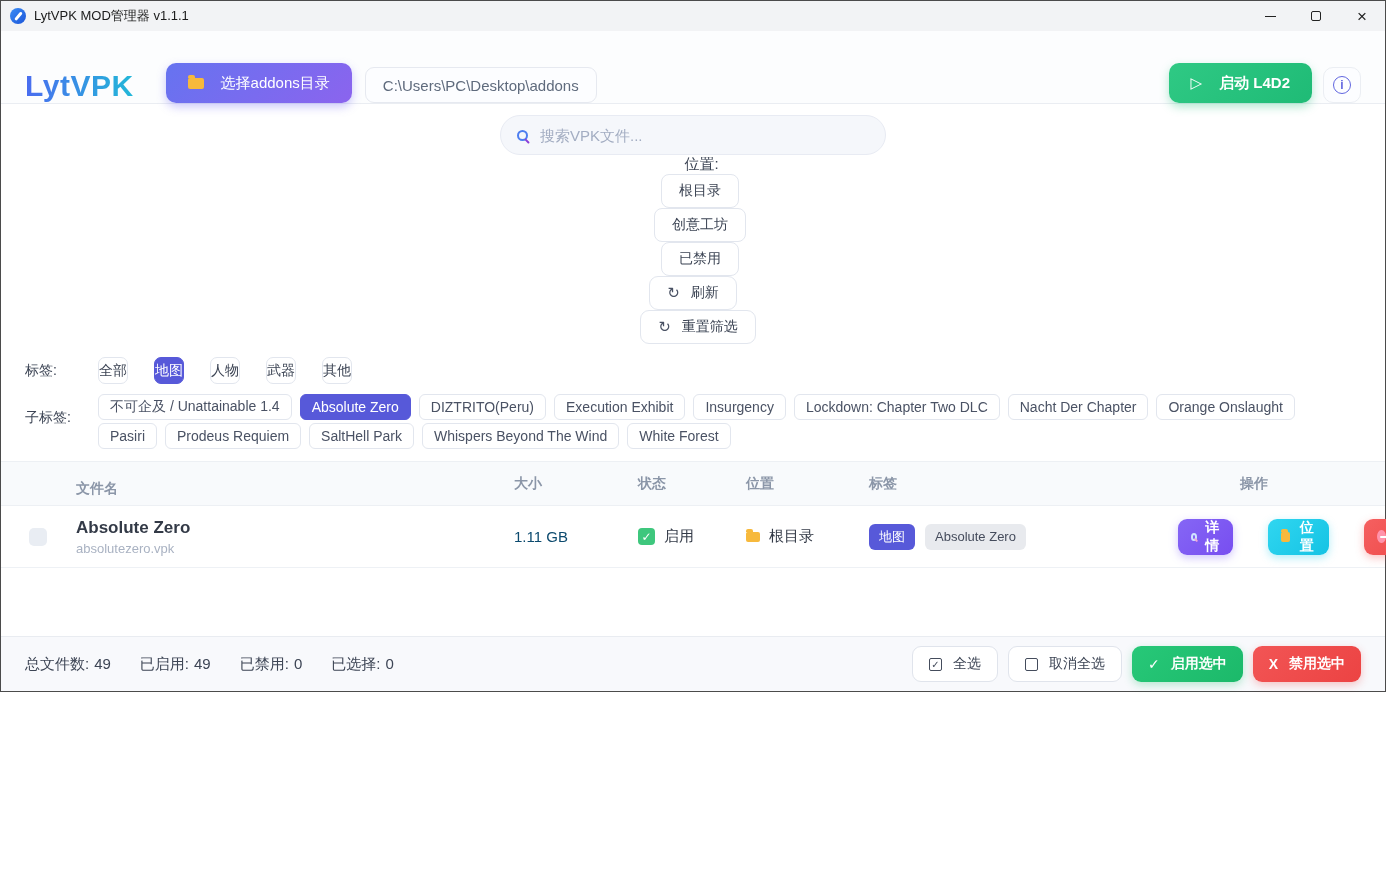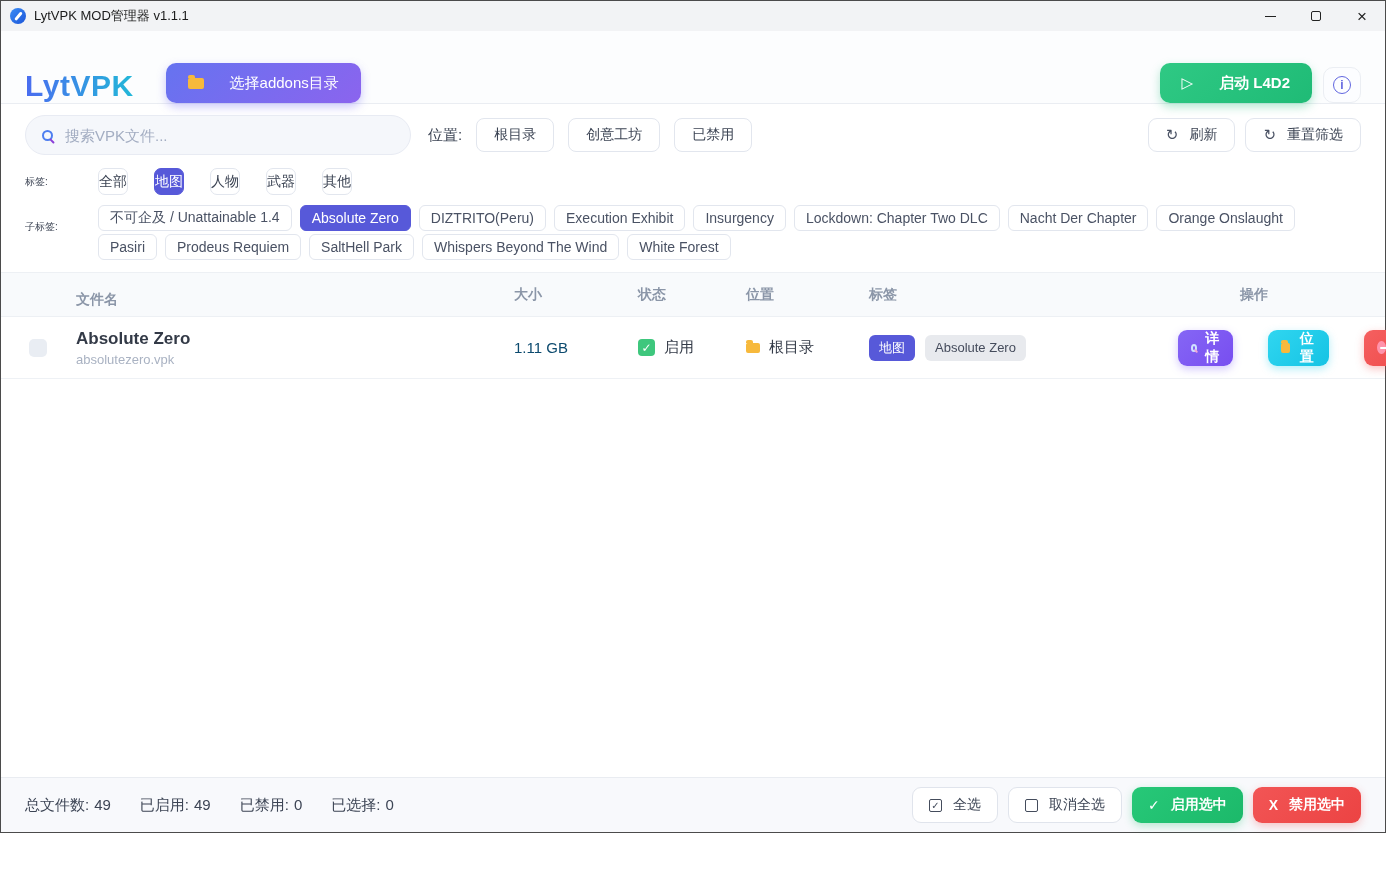--- a/index.html
+++ b/index.html
@@ -1,63 +1,63 @@
 <!DOCTYPE html>
 <html><head>
 <meta charset="utf-8">
 <style>
   * { margin:0; padding:0; box-sizing:border-box; }
   html,body { width:1386px; height:893px; overflow:hidden; }
   body { font-family:"Liberation Sans","DejaVu Sans",sans-serif; background:#fff; }
-  .window { width:1386px; height:833px; display:flex; flex-direction:column; border:1px solid #4b4b4b; background:#fff; }
+  .window { width:1386px; height:692px; display:flex; flex-direction:column; border:1px solid #4b4b4b; background:#fff; }
 
   
   .titlebar { height:30px; background:#f2f3f5; display:flex; align-items:center; flex:0 0 auto; }
   .app-icon { width:16px; height:16px; border-radius:50%; background:linear-gradient(135deg,#3b8df6,#1c55d8); margin:0 8px 0 9px; position:relative; }
   .app-icon::after { content:""; position:absolute; left:7px; top:3px; width:2.5px; height:10px; background:#fff; transform:rotate(40deg); border-radius:2px; }
   .titlebar-title { font-size:13px; color:#1b1b1b; }
   .titlebar-spacer { flex:1; }
   .win-btn { width:46px; height:30px; display:flex; align-items:center; justify-content:center; color:#222; cursor:default; }
   .glyph-min { width:11px; height:1px; background:#222; }
   .glyph-max { width:10px; height:10px; border:1.2px solid #222; border-radius:2px; }
   .glyph-close { font-size:17px; line-height:1; }
 
   
   .header { height:73px; background:#fcfdfe; display:flex; align-items:flex-end; padding:0 24px; flex:0 0 auto; border-bottom:1px solid #eaedf2; }
   .logo { font-size:30px; font-weight:bold; letter-spacing:.5px; background:linear-gradient(90deg,#4a6cf0,#22b8d8); -webkit-background-clip:text; background-clip:text; color:transparent; margin-right:32px; }
-  .btn { display:inline-flex; align-items:center; justify-content:center; gap:26px; border:none; cursor:pointer; font-family:inherit; }
+  .btn { display:inline-flex; align-items:center; justify-content:center; gap:17px; border:none; cursor:pointer; font-family:inherit; }
   .btn-select { height:40px; padding:0 22px; border-radius:10px; background:linear-gradient(135deg,#6673f0,#8b64ee); color:#fff; font-size:15px; box-shadow:0 4px 10px rgba(108,99,240,.35); }
   .folder-ico { width:16px; height:11px; background:#f7b93c; border-radius:1.5px 2px 2px 2px; position:relative; display:inline-block; }
   .folder-ico::before { content:""; position:absolute; top:-3px; left:0; width:7px; height:3px; background:#f7b93c; border-radius:2px 2px 0 0; }
   .folder-ico.small { width:14px; height:10px; }
   .path-box { margin-left:13px; height:36px; display:flex; align-items:center; padding:0 17px; border:1px solid #e6e9f0; border-radius:9px; background:#fcfdff; color:#5f6b7d; font-size:15px; }
   .header-spacer { flex:1; }
   .btn-launch { height:40px; padding:0 22px; border-radius:10px; background:linear-gradient(135deg,#2fc984,#1fbb76); color:#fff; font-size:15px; font-weight:bold; box-shadow:0 4px 10px rgba(40,190,125,.35); }
   .play-ico { font-size:15px; font-weight:normal; }
   .btn-info { margin-left:11px; width:38px; height:36px; border-radius:10px; background:#fcfdff; border:1px solid #ebeef3; }
   .info-ico { width:18px; height:18px; border:1.8px solid #6166e0; border-radius:50%; color:#6166e0; font-size:12px; font-weight:bold; display:flex; align-items:center; justify-content:center; font-style:normal; }
 
   
   .filters { padding:11px 24px 12px 24px; flex:0 0 auto; }
-  .search-row { display:flex; align-items:center; }
+  .search-row { display:flex; align-items:center;flex-direction:column; }
   .search-box { width:386px; height:40px; border:1px solid #e8ebf3; background:#f5f7fb; border-radius:20px; display:flex; align-items:center; padding:0 16px; }
   .mag-ico { width:11px; height:11px; border:2.2px solid #4d7ef0; border-radius:50%; position:relative; flex:0 0 auto; }
   .mag-ico::after { content:""; position:absolute; width:2.2px; height:6px; background:#8b3fd8; bottom:-5px; right:-2.5px; transform:rotate(-45deg); border-radius:2px; }
   .search-input { border:none; outline:none; background:transparent; font-size:15px; color:#3c4454; margin-left:12px; width:100%; font-family:inherit; }
   .search-input::placeholder { color:#a3adc2; }
   .loc-label { margin-left:17px; font-size:15px; color:#3c4454; }
   .chip { display:inline-flex; align-items:center; justify-content:center; background:#fff; border:1px solid #e2e6ee; border-radius:8px; color:#3c4454; font-size:14px; cursor:pointer; font-family:inherit; }
   .loc-chip { height:34px; padding:0 17px; margin-left:14px; }
   .search-spacer { flex:1; }
   .util-btn { height:34px; padding:0 17px; border-radius:9px; display:inline-flex; align-items:center; gap:11px; background:#fff; border:1px solid #e2e6ee; color:#3c4454; font-size:14px; cursor:pointer; font-family:inherit; }
   .util-btn + .util-btn { margin-left:10px; }
   .refresh-ico { font-size:15px; color:#4a5264; font-family:"DejaVu Sans",sans-serif; }
 
   .tags-row { display:flex; align-items:center; margin-top:13px; }
-  .row-label { width:73px; flex:0 0 auto; font-size:10px; color:#3c4454; }
+  .row-label { width:73px; flex:0 0 auto; font-size:14px; color:#3c4454; }
   .tag-chip { height:27px; padding:0 0; border-radius:7px; margin-right:26px; }
   .chip.selected { background:#5759d9; border-color:#5759d9; color:#fff; }
 
   .subtags-row { display:flex; align-items:flex-start; margin-top:10px; }
   .subtags-row .row-label { margin-top:15px; }
   .subtag-wrap { display:flex; flex-wrap:wrap; column-gap:8px; row-gap:3px; width:1266px; }
   .subtag-chip { height:26px; padding:0 11px; border-radius:6px; font-size:14px; color:#4a5264; }
 
   
   .grid-cols { display:grid; grid-template-columns:56px 444px 125px 108px 122px 295px 1fr; align-items:center; }
@@ -121,20 +121,21 @@
         <span class="glyph-close">×</span>
       </span>
   </div>
 
   <div class="header">
     <span class="logo">LytVPK</span>
     <button class="btn btn-select">
       <span class="folder-ico"></span>
       <span>选择addons目录</span>
     </button>
+    <div class="path-box">C:\Users\PC\Desktop\addons</div>
     <span class="header-spacer"></span>
     <button class="btn btn-launch">
       <span class="play-ico">▷</span>
       <span>启动 L4D2</span>
     </button>
     <button class="btn btn-info">
       <span class="info-ico">i</span>
     </button>
   </div>
 

